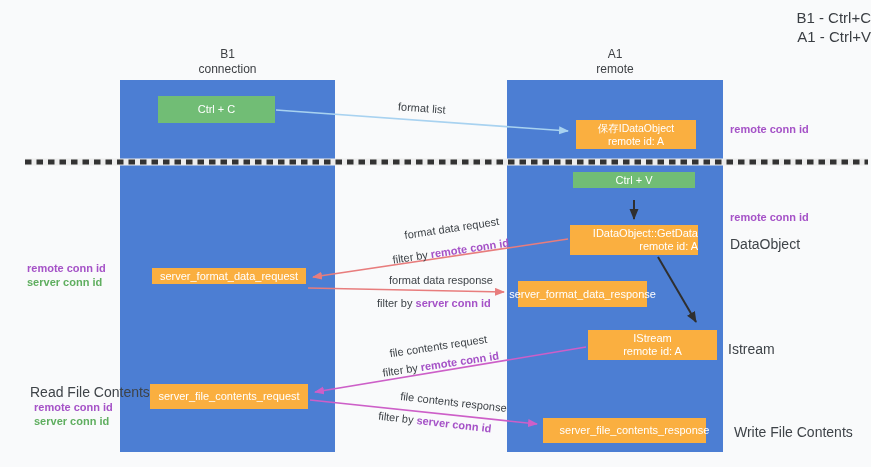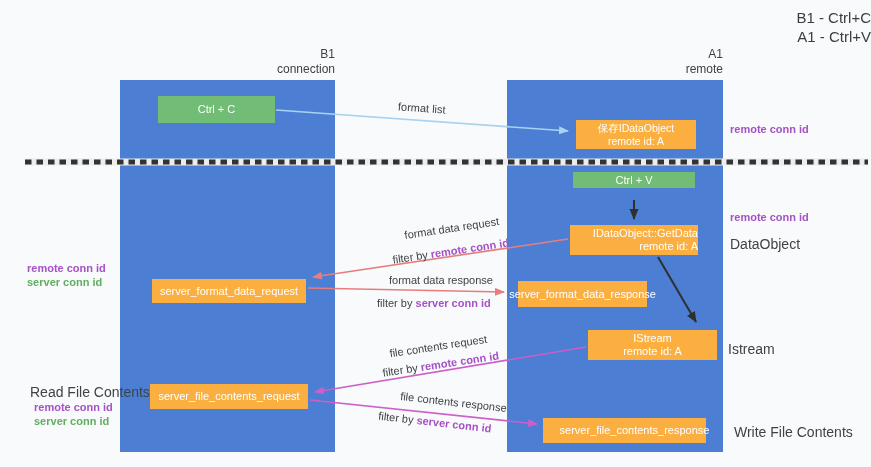--- a/index.html
+++ b/index.html
@@ -7,21 +7,21 @@
   body { font-family:"Liberation Sans", sans-serif; }
   .canvas { position:relative; width:871px; height:467px; background:#f9fafb; overflow:hidden; }
 
   .title { position:absolute; left:0; top:8px; width:871px; text-align:right;
            font-size:15px; line-height:19px; color:#3a3e43; z-index:4; }
 
   .lane { position:absolute; top:80px; height:372px; background:#4c7ed3; z-index:1; }
   .lane-left  { left:120px; width:215px; }
   .lane-right { left:507px; width:216px; }
 
-  .lane-header { position:absolute; top:47px; text-align:right; font-size:12px;
+  .lane-header { position:absolute; top:47px; text-align:center; font-size:12px;
                  line-height:15px; color:#3e4145; z-index:4; }
   .lane-header.left  { left:120px; width:215px; }
   .lane-header.right { left:507px; width:216px; }
 
   .wires { position:absolute; left:0; top:0; z-index:2; pointer-events:none; }
 
   .node { position:absolute; display:flex; flex-direction:column; align-items:center;
           justify-content:center; color:#ffffff; text-align:center; z-index:3;
           font-size:11px; line-height:13px; white-space:nowrap; }
   .node.green  { background:#71bd75; }
@@ -102,21 +102,21 @@
 
   <div class="node green" style="left:573px; top:172px; width:122px; height:16px;">
     <div>Ctrl + V</div>
   </div>
 
   <div class="node orange" style="left:570px; top:225px; width:128px; height:30px;align-items:flex-end;">
     <div>IDataObject::GetData</div>
     <div>remote id: A</div>
   </div>
 
-  <div class="node orange" style="left:152px; top:279px; width:154px; height:24px;text-align:right;">
+  <div class="node orange" style="left:152px; top:268px; width:154px; height:16px;text-align:right;">
     <div>server_format_data_request</div>
   </div>
 
   <div class="node orange" style="left:518px; top:281px; width:129px; height:26px;text-align:center;">
     <div>server_format_data_response</div>
   </div>
 
   <div class="node orange" style="left:588px; top:330px; width:129px; height:30px;">
     <div>IStream</div>
     <div>remote id: A</div>

